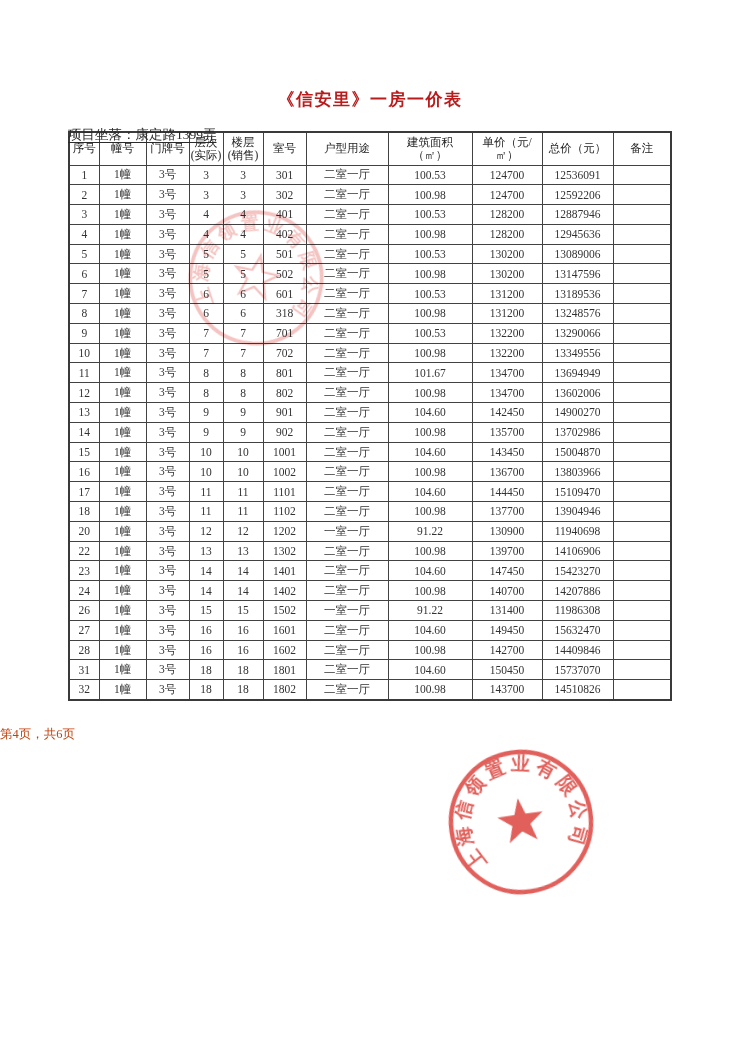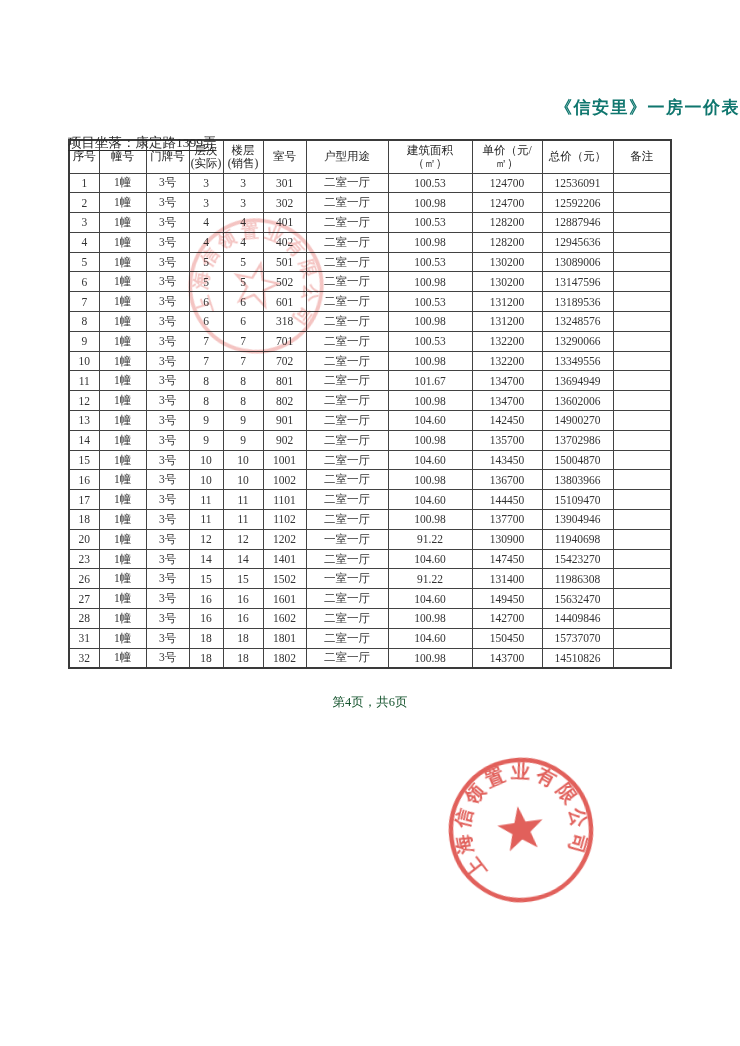--- a/index.html
+++ b/index.html
@@ -8,26 +8,25 @@
     width: 740px; height: 1046px;
     font-family: "Liberation Serif", "DejaVu Serif", serif;
     color: #2b2b2b;
     position: relative;
     overflow: hidden;
   }
   .page { position: relative; width: 740px; height: 1046px; }
 
   .title {
     padding-top: 88px;
-    text-align: right;
+    text-align: center;
     font-size: 17px;
     font-weight: 700;
     letter-spacing: 1.5px;
-    color: #0f766e;
-    margin-top: 8px;
+    color: #b91c1c;
   }
   .location {
     margin: 15px 0 3px 68px;
     font-size: 13.5px;
     font-weight: 400;
     text-decoration: underline;
     text-underline-offset: 3px;
     display: inline-block;
   }
   .loc-wrap { height: 20px; }
@@ -57,23 +56,23 @@
   table.price td {
     height: 19.8px;
     font-size: 11.5px;
     color: #333;
     padding: 0 1px;
     white-space: nowrap;
   }
 
   .footer {
     margin-top: 25px;
-    text-align: center;
+    text-align: left;
     font-size: 12.5px;
-    color: #14532d;
+    color: #c2410c;
   }
 
   .stamp {
     position: absolute;
     pointer-events: none;
     mix-blend-mode: multiply;
   }
   .stamp-lower {
     left: 441px; top: 742px;
     width: 160px; height: 160px;
@@ -378,30 +377,56 @@
           <td>12</td>
           <td>12</td>
           <td>1202</td>
           <td>一室一厅</td>
           <td>91.22</td>
           <td>130900</td>
           <td>11940698</td>
           <td></td>
         </tr>
         <tr>
+          <td>22</td>
+          <td>1幢</td>
+          <td>3号</td>
+          <td>13</td>
+          <td>13</td>
+          <td>1302</td>
+          <td>二室一厅</td>
+          <td>100.98</td>
+          <td>139700</td>
+          <td>14106906</td>
+          <td></td>
+        </tr>
+        <tr>
           <td>23</td>
           <td>1幢</td>
           <td>3号</td>
           <td>14</td>
           <td>14</td>
           <td>1401</td>
           <td>二室一厅</td>
           <td>104.60</td>
           <td>147450</td>
           <td>15423270</td>
+          <td></td>
+        </tr>
+        <tr>
+          <td>24</td>
+          <td>1幢</td>
+          <td>3号</td>
+          <td>14</td>
+          <td>14</td>
+          <td>1402</td>
+          <td>二室一厅</td>
+          <td>100.98</td>
+          <td>140700</td>
+          <td>14207886</td>
           <td></td>
         </tr>
         <tr>
           <td>26</td>
           <td>1幢</td>
           <td>3号</td>
           <td>15</td>
           <td>15</td>
           <td>1502</td>
           <td>一室一厅</td>

